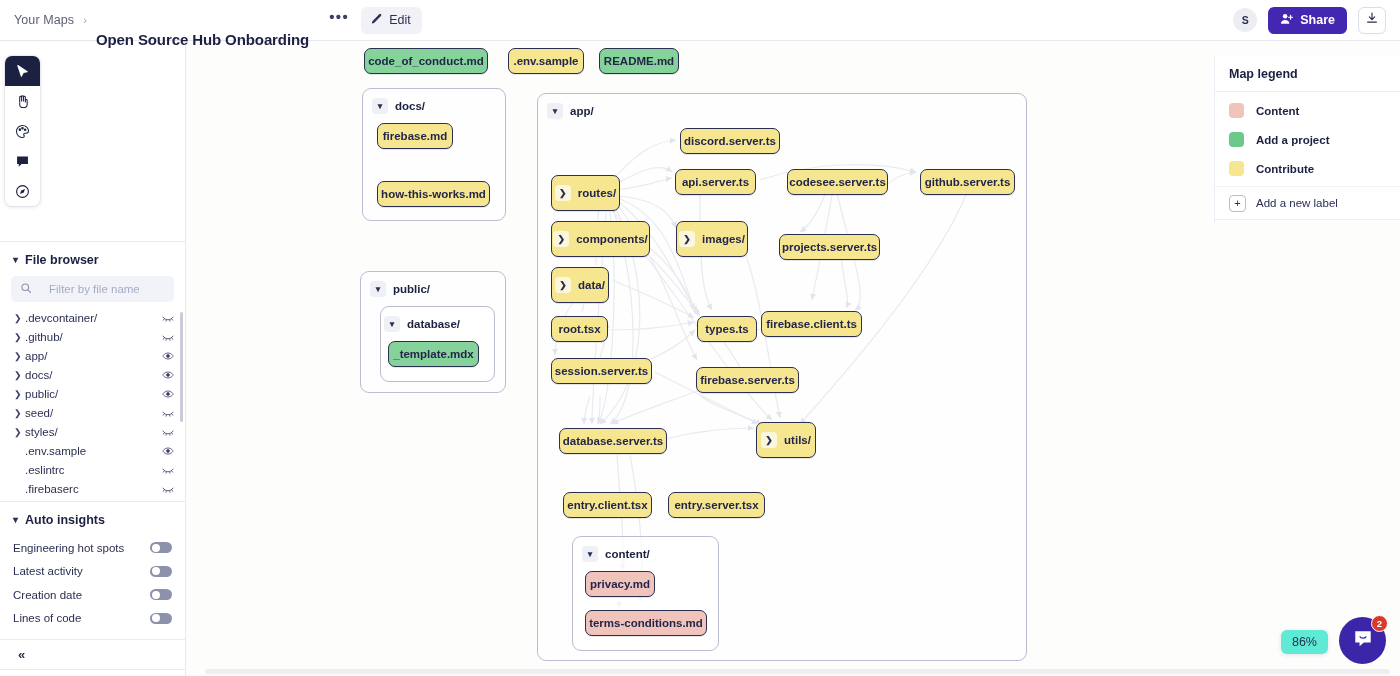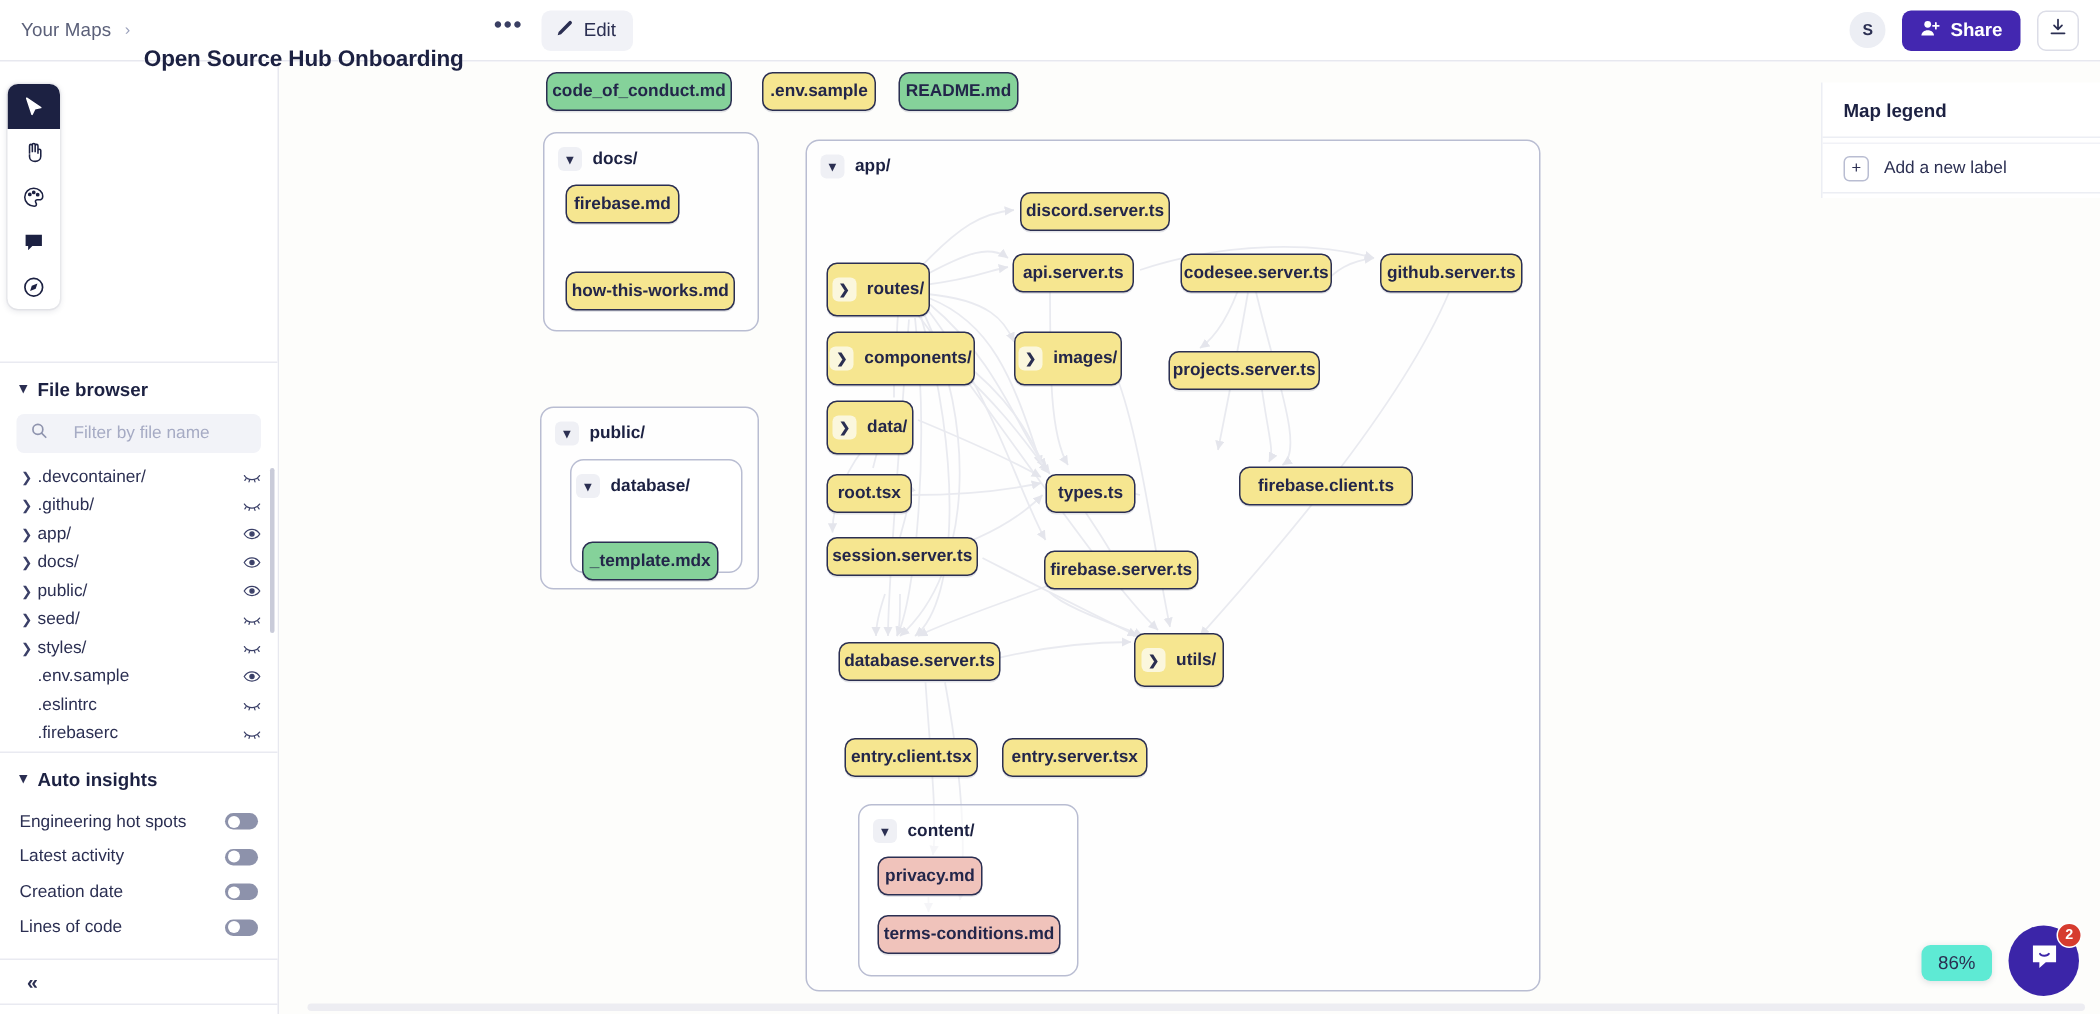--- a/index.html
+++ b/index.html
@@ -336,21 +336,21 @@
           </div>
           <div class="node green" style="left: 599px; top: 48px; width: 80px;">
             <span>README.md</span>
           </div>
           <div class="node yellow" style="left: 377px; top: 123px; width: 76px;">
             <span>firebase.md</span>
           </div>
           <div class="node yellow" style="left: 377px; top: 181px; width: 113px;">
             <span>how-this-works.md</span>
           </div>
-          <div class="node green" style="left: 388px; top: 341px; width: 91px; margin-top: 20px;">
+          <div class="node green" style="left: 388px; top: 341px; width: 91px;">
             <span>_template.mdx</span>
           </div>
           <div class="node yellow" style="left: 680px; top: 128px; width: 100px;">
             <span>discord.server.ts</span>
           </div>
           <div class="node yellow folder" style="left: 551px; top: 175px; width: 69px;">
             <span class="n-chev">❯</span>
             <span>routes/</span>
           </div>
           <div class="node yellow" style="left: 675px; top: 169px; width: 81px;">
@@ -376,21 +376,21 @@
           <div class="node yellow folder" style="left: 551px; top: 267px; width: 58px;">
             <span class="n-chev">❯</span>
             <span>data/</span>
           </div>
           <div class="node yellow" style="left: 551px; top: 316px; width: 57px;">
             <span>root.tsx</span>
           </div>
           <div class="node yellow" style="left: 697px; top: 316px; width: 60px; text-align: center;">
             <span>types.ts</span>
           </div>
-          <div class="node yellow" style="left: 826px; top: 311px; width: 116px;">
+          <div class="node yellow" style="left: 761px; top: 311px; width: 101px;">
             <span>firebase.client.ts</span>
           </div>
           <div class="node yellow" style="left: 551px; top: 358px; width: 101px;">
             <span>session.server.ts</span>
           </div>
           <div class="node yellow" style="left: 696px; top: 367px; width: 103px;">
             <span>firebase.server.ts</span>
           </div>
           <div class="node yellow" style="left: 559px; top: 428px; width: 108px;">
             <span>database.server.ts</span>
@@ -598,20 +598,34 @@
           </div>
         </div>
     </div>
 
     <div class="collapse-row">«</div>
     <div class="panel-bottom-line"></div>
   </div>
 
   <div class="legend">
     <div class="legend-title">Map legend</div>
+    <div id="legend-rows" style="padding-top:4px">
+        <div class="legend-row">
+          <span class="sw" style="background:#f0c3bb"></span>
+          <span>Content</span>
+        </div>
+        <div class="legend-row">
+          <span class="sw" style="background:#6dc98a"></span>
+          <span>Add a project</span>
+        </div>
+        <div class="legend-row">
+          <span class="sw" style="background:#f6e690"></span>
+          <span>Contribute</span>
+        </div>
+      </div>
     <div class="legend-add">
       <span class="plus-box">+</span>
       <span>Add a new label</span>
     </div>
     <div class="legend-bottom"></div>
   </div>
 
   <div class="zoom-pill">86%</div>
   <div class="chat-fab">
     <span>

